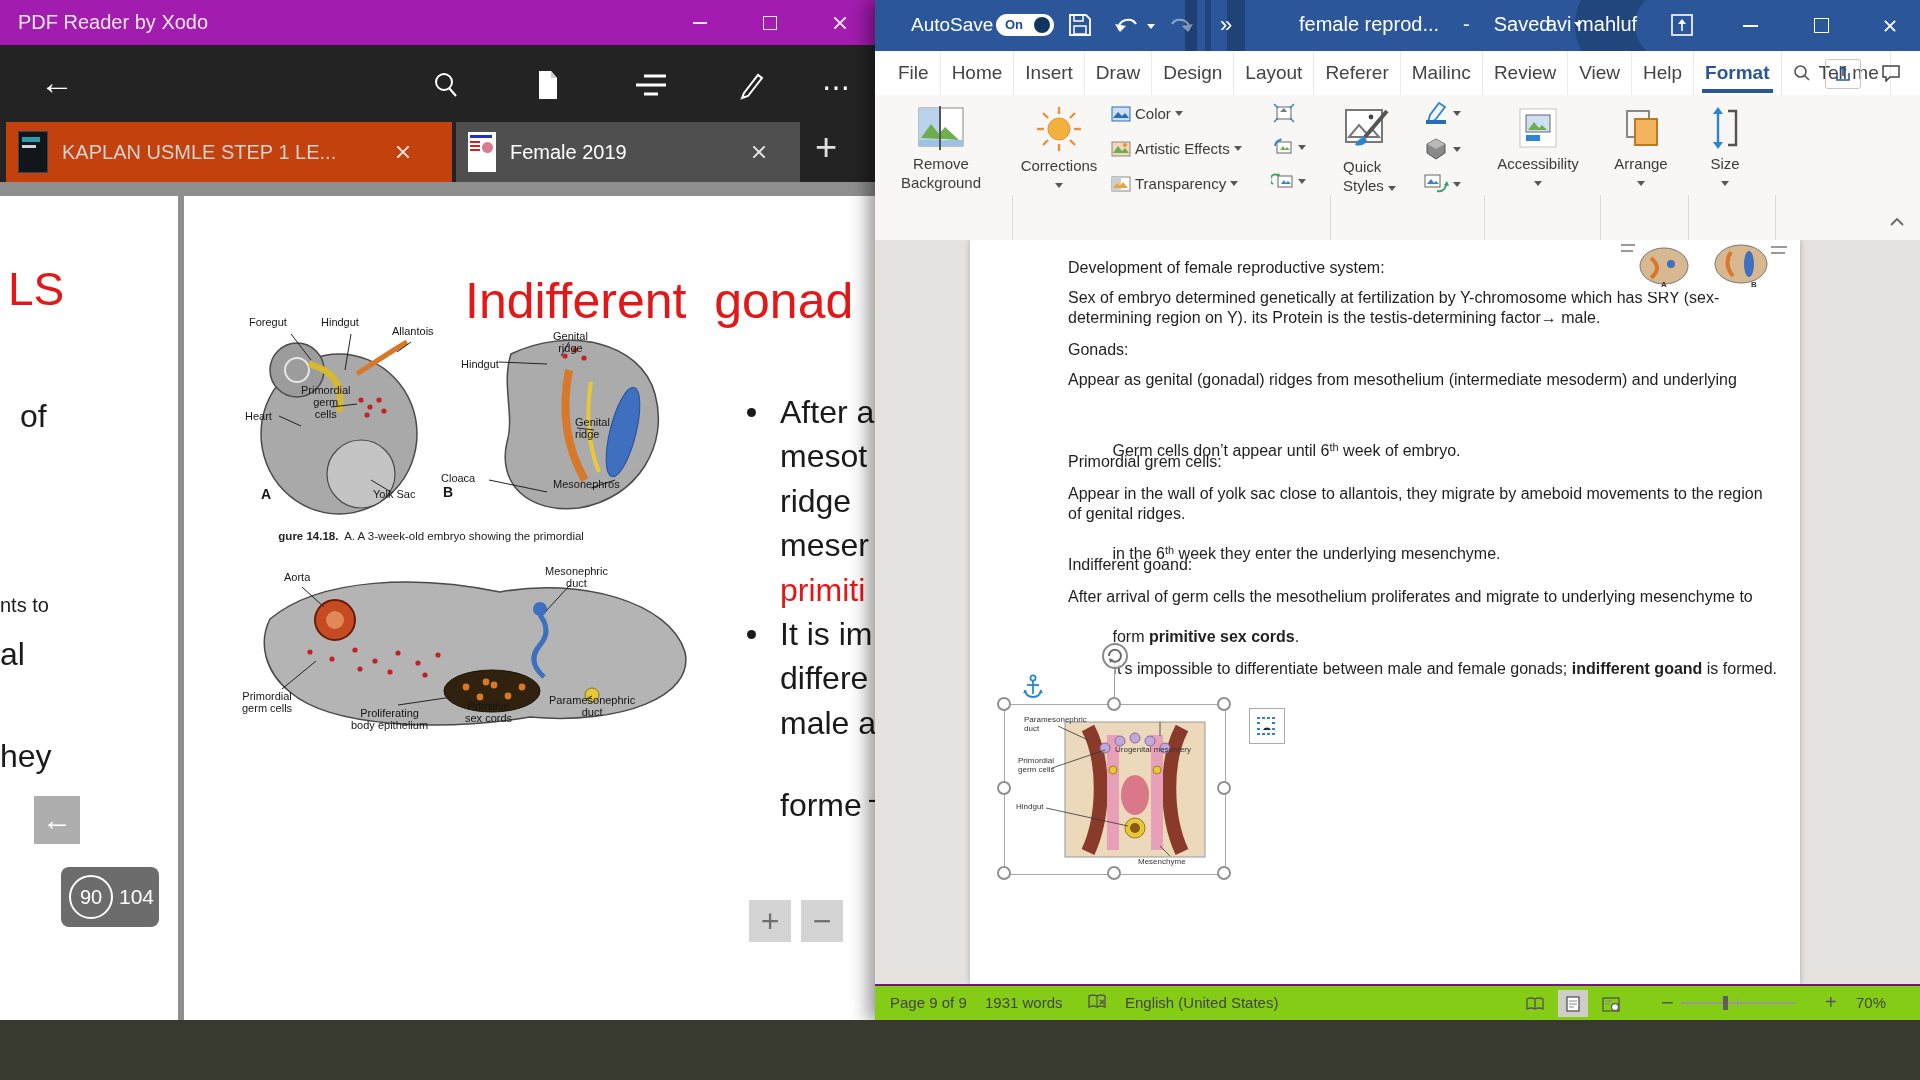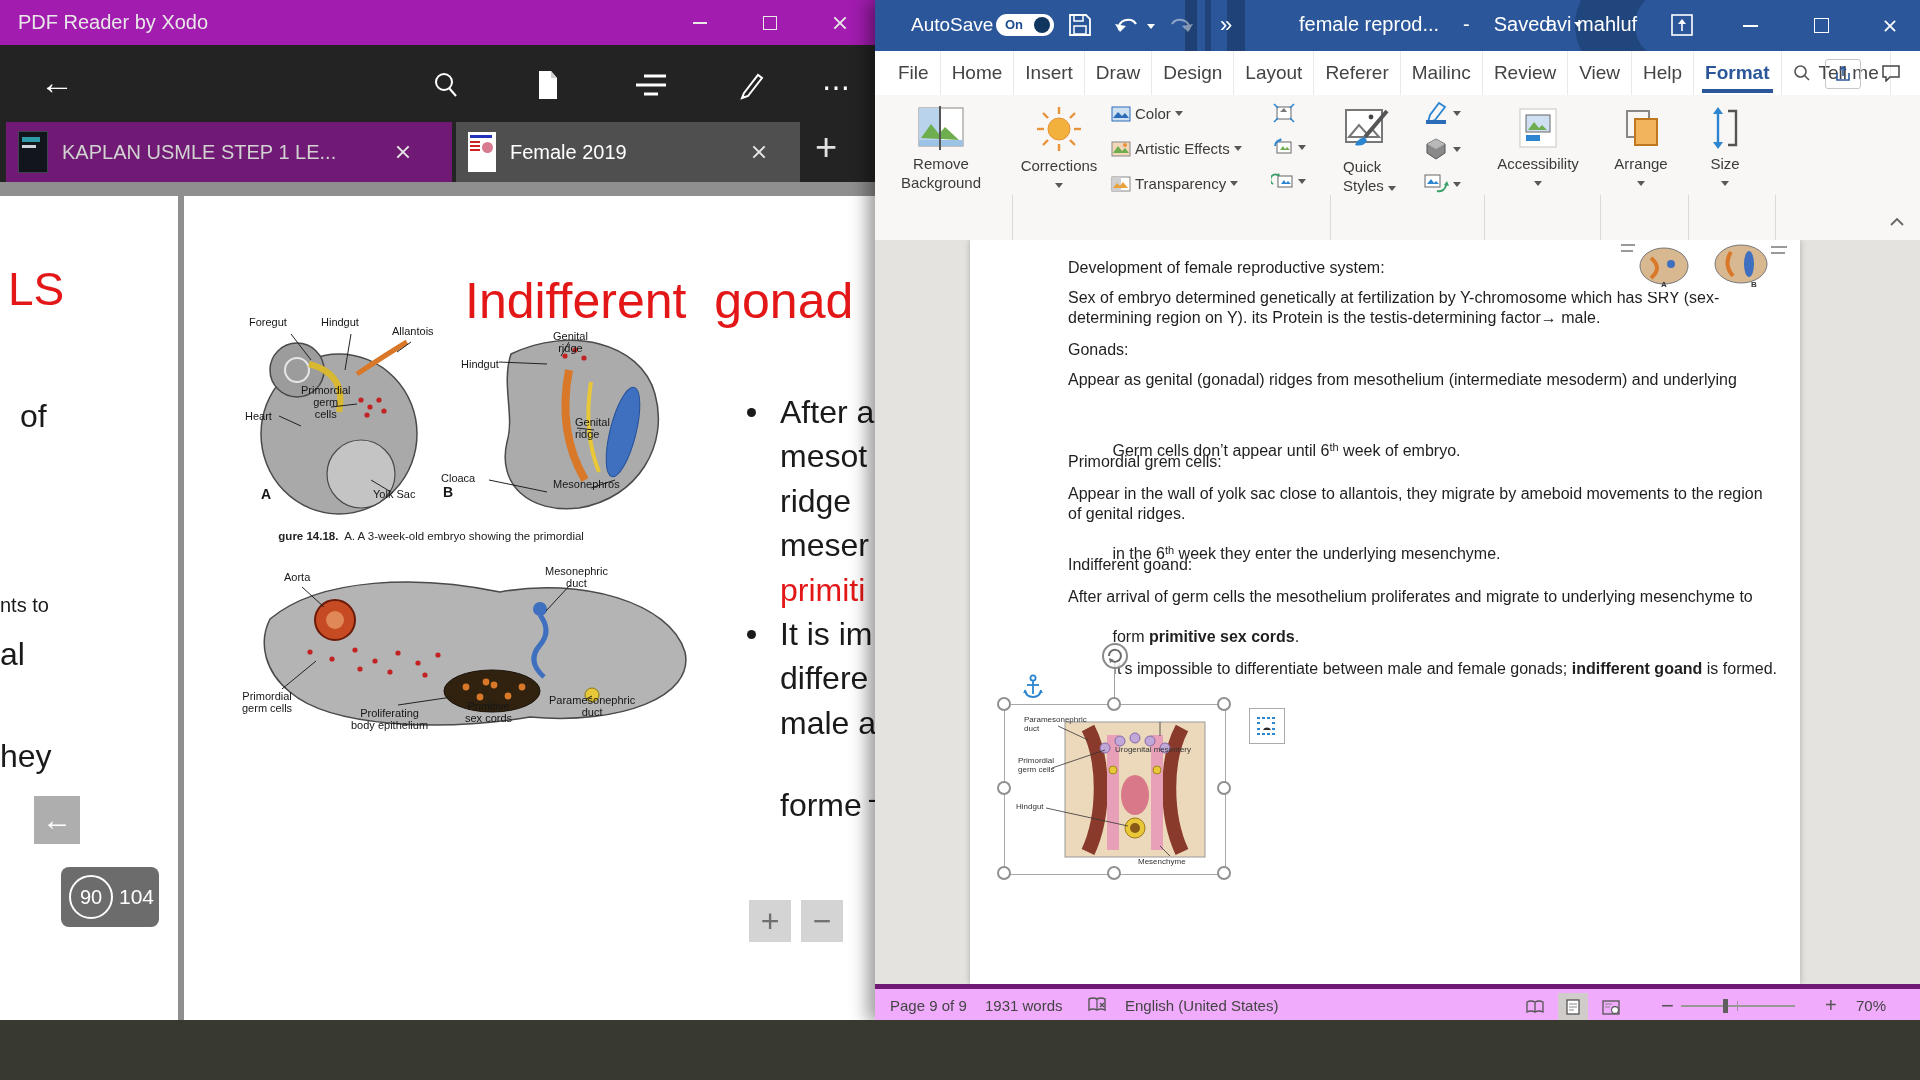--- a/index.html
+++ b/index.html
@@ -21,21 +21,21 @@
   .slide-red{color:#e31717;}
   .fig-label{position:absolute;font-size:11px;line-height:12px;color:#161616;white-space:pre-line;}
   .bullet-dot{position:absolute;width:9px;height:9px;border-radius:50%;background:#1a1a1a;}
   
   #word-window{position:absolute;left:875px;top:0;width:1045px;height:1020px;background:#f8f7f6;
                box-shadow:-8px 0 16px rgba(0,0,0,.38);border-bottom:2px solid #2b579a;}
   .w-titlebar{position:absolute;left:0;top:0;width:1045px;height:51px;background:#2b579a;color:#fff;overflow:hidden;}
   .w-tabrow{position:absolute;left:0;top:51px;width:1045px;height:44px;background:#ffffff;}
   .w-ribbon{position:absolute;left:0;top:95px;width:1045px;height:145px;background:#f8f7f6;border-bottom:1px solid #d6d3d0;}
   .w-doc{position:absolute;left:0;top:240px;width:1045px;height:744px;background:#e5e3e0;overflow:hidden;}
-  .w-status{position:absolute;left:0;top:984px;width:1045px;height:34px;background:#f0abfc;border-top:5px solid #701a75;color:#444;}
+  .w-status{position:absolute;left:0;top:984px;width:1045px;height:34px;background:#84cc16;border-top:2px solid #701a75;color:#444;}
   .wtab{display:inline-flex;align-items:center;height:44px;padding:0 11px;font-size:19px;color:#444;border-right:1px solid #eceae8;}
   .rib-sep{position:absolute;top:100px;height:132px;width:1px;background:#dcdad7;}
   .rib-small{position:absolute;font-size:15px;color:#3b3b3b;display:flex;align-items:center;gap:4px;}
   .grp-label{position:absolute;top:216px;font-size:14px;color:#696763;text-align:center;}
   .caret{width:0;height:0;border-left:4px solid transparent;border-right:4px solid transparent;border-top:5px solid #5a5856;display:inline-block;}
   .doc-line{position:absolute;font-size:16px;line-height:20px;color:#1f1f1f;white-space:pre;}
   .sup{font-size:11px;position:relative;top:-5px;}
   .bold{font-weight:bold;}
   .handle{position:absolute;width:14px;height:14px;border-radius:50%;background:#fff;border:2px solid #909090;box-sizing:border-box;}
   .emb-label{position:absolute;font-size:8px;line-height:9px;color:#333;white-space:pre-line;}
@@ -87,21 +87,21 @@
       </div>
       <div class="abs" style="left:736px;top:24px;">
         <svg width="32" height="32" viewBox="0 0 32 32">
             <path d="M8 24 L22 6 l4 3 L12 27 l-6 2 z" fill="none" stroke="#fff" stroke-width="2"></path>
           </svg>
       </div>
       <div class="t" style="left:822px;top:26px;font-size:28px;color:#fff;">⋯</div>
     </div>
 
     <div class="pdf-tabbar">
-      <div class="pdf-tab" style="left:6px;width:446px;background:#701a75;">
+      <div class="pdf-tab" style="left:6px;width:446px;background:#c2410c;">
         <div style="width:28px;height:40px;margin-left:12px;background:#12161c;border:1px solid #3c4452;position:relative;">
           <div style="position:absolute;left:3px;top:5px;width:18px;height:5px;background:#2e9aa8;"></div>
           <div style="position:absolute;left:3px;top:13px;width:14px;height:3px;background:#cfd4da;"></div>
         </div>
         <div style="margin-left:14px;font-size:20px;color:#d2d2d2;width:330px;overflow:hidden;white-space:nowrap;">KAPLAN USMLE STEP 1 LE...</div>
         <div class="tab-close" style="margin-left:2px;">
             <div class="b1"></div>
             <div class="b2"></div>
           </div>
       </div>

